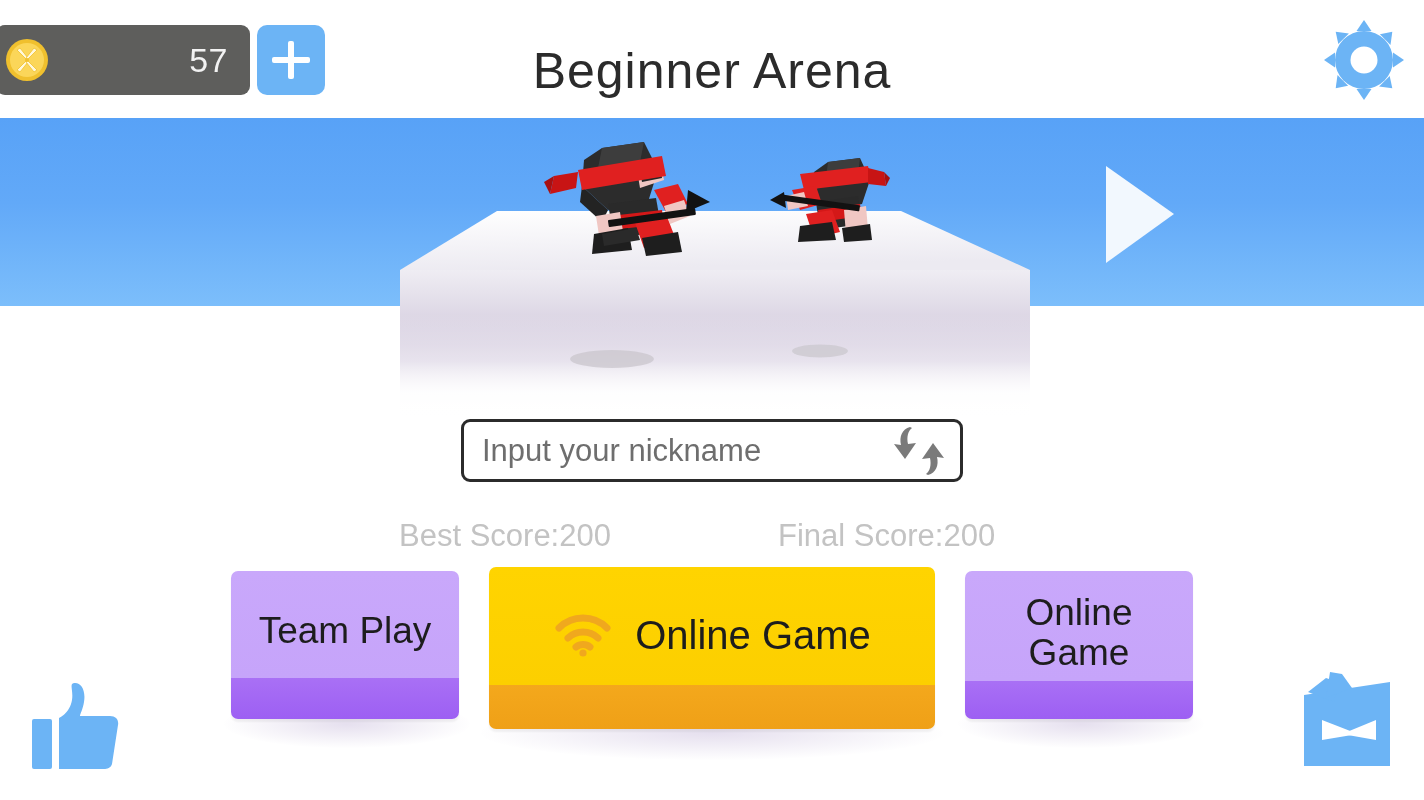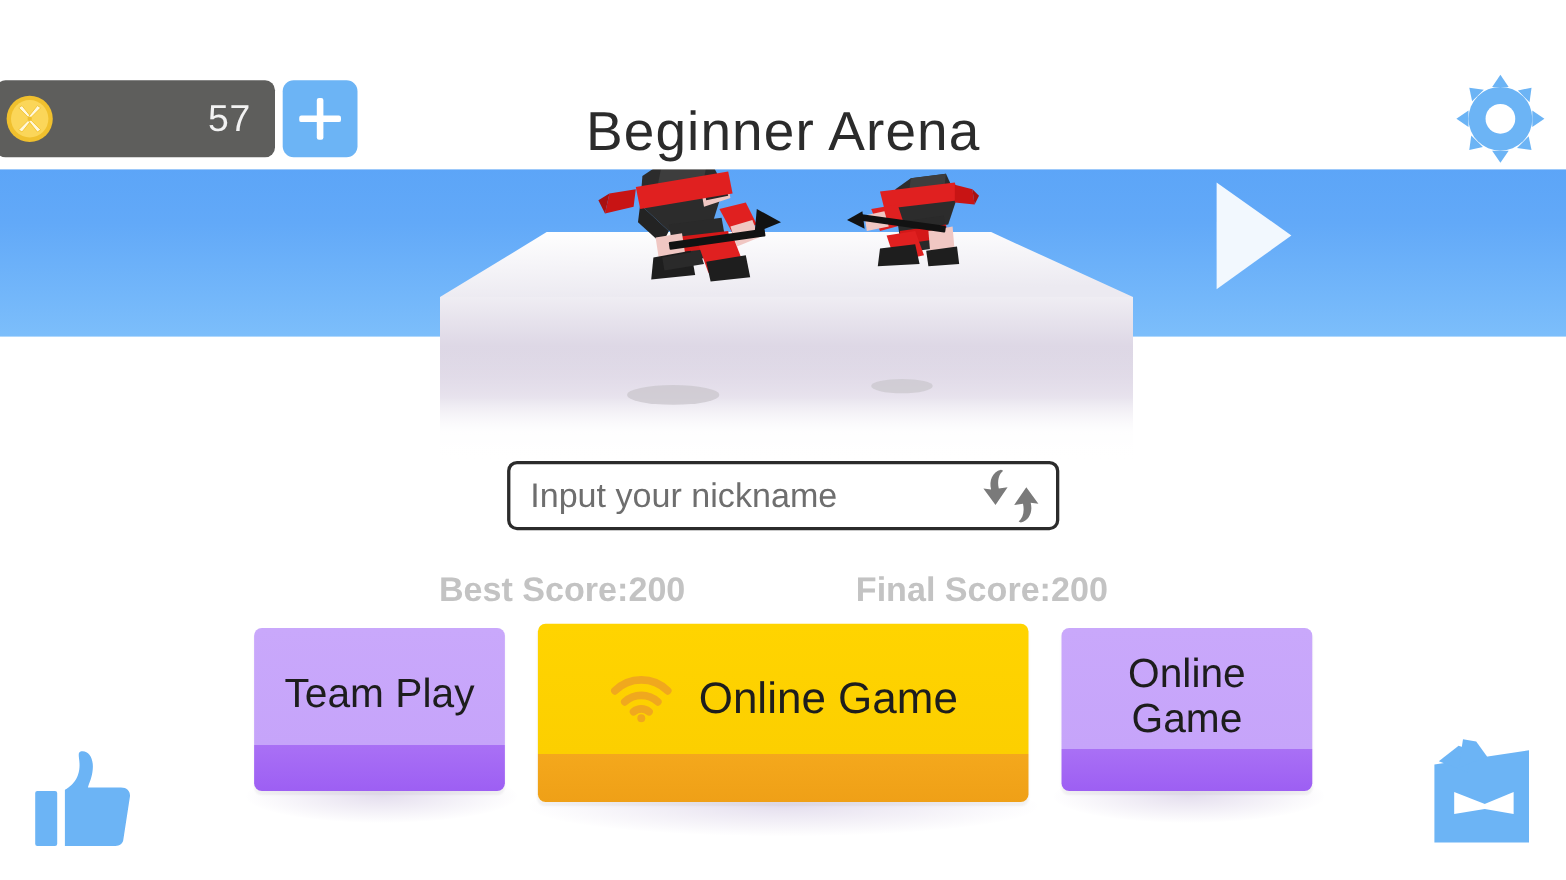--- a/index.html
+++ b/index.html
@@ -5,21 +5,21 @@
   * { margin:0; padding:0; box-sizing:border-box; }
   html,body { width:1424px; height:800px; overflow:hidden; }
   body {
     font-family:"DejaVu Sans", sans-serif;
     background:#ffffff;
     position:relative;
   }
   #stage { position:absolute; inset:0; width:1424px; height:800px; background:#fff; }
 
   
-  .header { position:absolute; left:0; top:0; width:1424px; height:106px; background:#fff; z-index:20;margin-top:48px; }
+  .header { position:absolute; left:0; top:0; width:1424px; height:106px; background:#fff; z-index:20; }
 
   .coin-bar {
     position:absolute; left:-4px; top:25px; width:254px; height:70px;
     background:#5e5e5c; border-radius:9px;
     display:flex; align-items:center; justify-content:flex-end;
   }
   .coin-icon { position:absolute; left:8px; top:50%; transform:translateY(-50%); width:46px; height:46px; }
   .coin-amount {
     color:#f2f2f2; font-size:34px; font-weight:400; letter-spacing:0.5px;
     margin-right:22px; font-family:"Liberation Sans", sans-serif;
@@ -64,21 +64,21 @@
   .nick-placeholder {
     position:absolute; left:18px; top:50%; transform:translateY(-50%);
     font-size:31px; color:#6e6e6e; font-weight:300;
     font-family:"Liberation Sans", sans-serif; white-space:nowrap;
   }
   .shuffle-icon { position:absolute; right:10px; top:50%; transform:translateY(-50%); width:62px; height:56px; cursor:pointer; }
 
   
   .scores { position:absolute; left:0; top:518px; width:1424px; height:46px; z-index:25; }
   .score-text {
-    position:absolute; font-size:31px; color:#c3c3c3; font-weight:700;
+    position:absolute; font-size:31px; color:#c3c3c3; font-weight:400;
     font-family:"Liberation Sans", sans-serif; white-space:nowrap;
   }
   .score-best  { left:399px; top:0; }
   .score-final { left:778px; top:0; }
 
   
   .btn3d {
     position:absolute; z-index:25; cursor:pointer; border-radius:7px;
     display:flex; align-items:center; justify-content:center;
     font-family:"Liberation Sans", sans-serif; font-weight:300;

